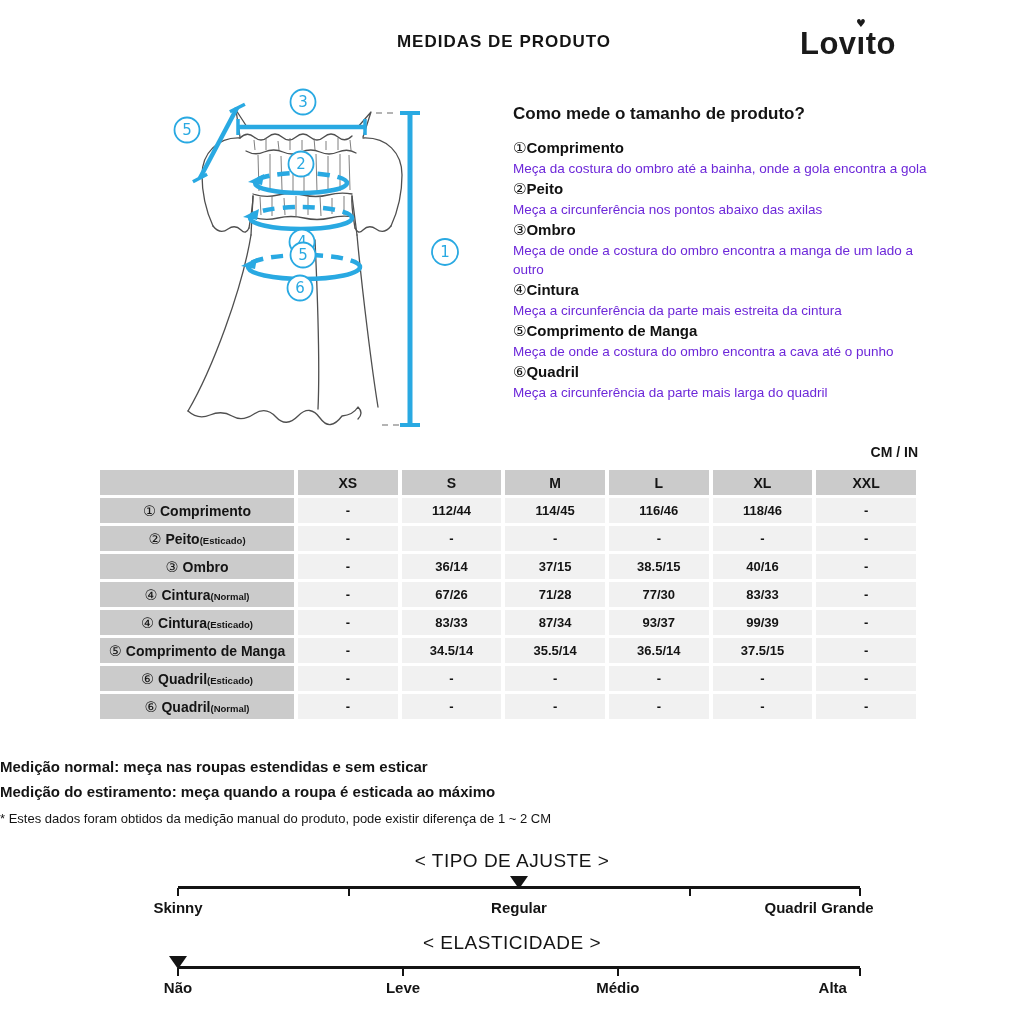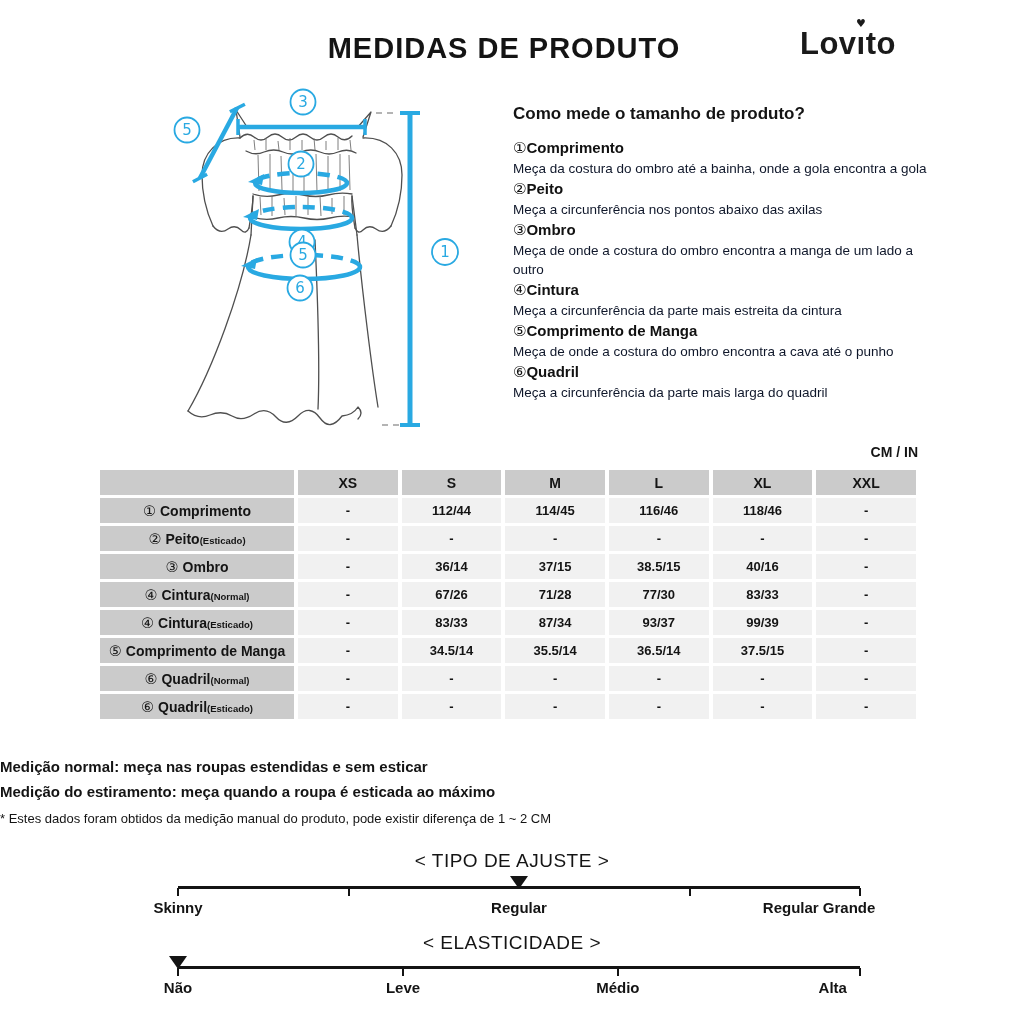--- a/index.html
+++ b/index.html
@@ -4,34 +4,34 @@
 <style>
   * { margin:0; padding:0; box-sizing:border-box; }
   html,body { background:#fff; }
   .page {
     position:relative; width:1024px; height:1024px; background:#fff; overflow:hidden;
     font-family:"Liberation Sans","DejaVu Sans",sans-serif; color:#141414;
   }
   .cn { font-family:"DejaVu Sans",sans-serif; font-weight:normal; }
 
   .page-title { position:absolute; top:32px; left:0; right:16px; text-align:center;
-    font-size:29px; font-weight:bold; letter-spacing:1px; }
+    font-size:17px; font-weight:bold; letter-spacing:1px; }
   .brand { position:absolute; top:26px; right:128px; font-size:31px; font-weight:bold;
     letter-spacing:.5px; color:#1a1a1a; }
   .brand .ih { position:relative; }
   .brand .hrt { position:absolute; left:50%; top:-8px; transform:translateX(-50%);
     font-size:11px; line-height:11px; color:#1a1a1a; font-family:"DejaVu Sans",sans-serif; }
 
   .diagram { position:absolute; left:150px; top:85px; width:330px; height:355px; }
 
   .howto { position:absolute; left:513px; top:104px; width:414px; }
   .howto-title { font-size:17px; font-weight:bold; margin-bottom:13px; }
   .howto-term { font-size:15px; font-weight:bold; line-height:21px; color:#111; }
   .howto-term .cn { font-size:15px; }
-  .howto-desc { font-size:13.5px; color:#0f172a; line-height:19px; }
+  .howto-desc { font-size:13.5px; color:#6d28d9; line-height:19px; }
 
   .unit { position:absolute; top:444px; right:106px; font-size:14px; font-weight:bold; }
 
   table.size-table { position:absolute; left:96px; top:467px; width:824px;
     border-collapse:separate; border-spacing:4px 3px; table-layout:fixed; }
   .size-table th, .size-table td { height:25px; padding:0; text-align:center; vertical-align:middle; }
   .hcell, .lcell { background:#cbcbcb; }
   .hcell { font-weight:bold; font-size:14px; }
   .dcell { background:#f1f1f1; font-weight:bold; font-size:13px; }
   .lcell { text-align:left; padding-left:8px; font-size:14px; font-weight:bold; white-space:nowrap; }
@@ -239,30 +239,30 @@
         <tr>
           <td class="lcell"><span class="cn">⑤</span><span>Comprimento de Manga</span></td>
           <td class="dcell">-</td>
           <td class="dcell">34.5/14</td>
           <td class="dcell">35.5/14</td>
           <td class="dcell">36.5/14</td>
           <td class="dcell">37.5/15</td>
           <td class="dcell">-</td>
         </tr>
         <tr>
+          <td class="lcell"><span class="cn">⑥</span><span>Quadril</span><span class="sub">(Esticado)</span></td>
+          <td class="dcell">-</td>
+          <td class="dcell">-</td>
+          <td class="dcell">-</td>
+          <td class="dcell">-</td>
+          <td class="dcell">-</td>
+          <td class="dcell">-</td>
+        </tr>
+        <tr>
           <td class="lcell"><span class="cn">⑥</span><span>Quadril</span><span class="sub">(Normal)</span></td>
-          <td class="dcell">-</td>
-          <td class="dcell">-</td>
-          <td class="dcell">-</td>
-          <td class="dcell">-</td>
-          <td class="dcell">-</td>
-          <td class="dcell">-</td>
-        </tr>
-        <tr>
-          <td class="lcell"><span class="cn">⑥</span><span>Quadril</span><span class="sub">(Esticado)</span></td>
           <td class="dcell">-</td>
           <td class="dcell">-</td>
           <td class="dcell">-</td>
           <td class="dcell">-</td>
           <td class="dcell">-</td>
           <td class="dcell">-</td>
         </tr>
       </tbody>
   </table>
 
@@ -277,21 +277,21 @@
       <div class="bar"></div>
       <div class="tick" style="left: 0%;"></div>
       <div class="tick" style="left: 100%;"></div>
       <div class="tick" style="left: 25%;"></div>
       <div class="tick" style="left: 75%;"></div>
       <div class="marker" style="left: 50%;"></div>
     </div>
   <div class="slabels" style="top:899px" id="fit-labels">
       <div class="slabel" style="left: 0%;">Skinny</div>
       <div class="slabel" style="left: 50%;">Regular</div>
-      <div class="slabel" style="left: 94%;">Regular Grande</div>
+      <div class="slabel" style="left: 94%;">Quadril Grande</div>
     </div>
 
   <div class="scale-title" style="top:932px">&lt; ELASTICIDADE &gt;</div>
   <div class="sline" style="top:966px" id="ela-line">
       <div class="bar"></div>
       <div class="tick" style="left: 0%;"></div>
       <div class="tick" style="left: 100%;"></div>
       <div class="tick" style="left: 33%;"></div>
       <div class="tick" style="left: 64.5%;"></div>
       <div class="marker" style="left: 0%;"></div>

